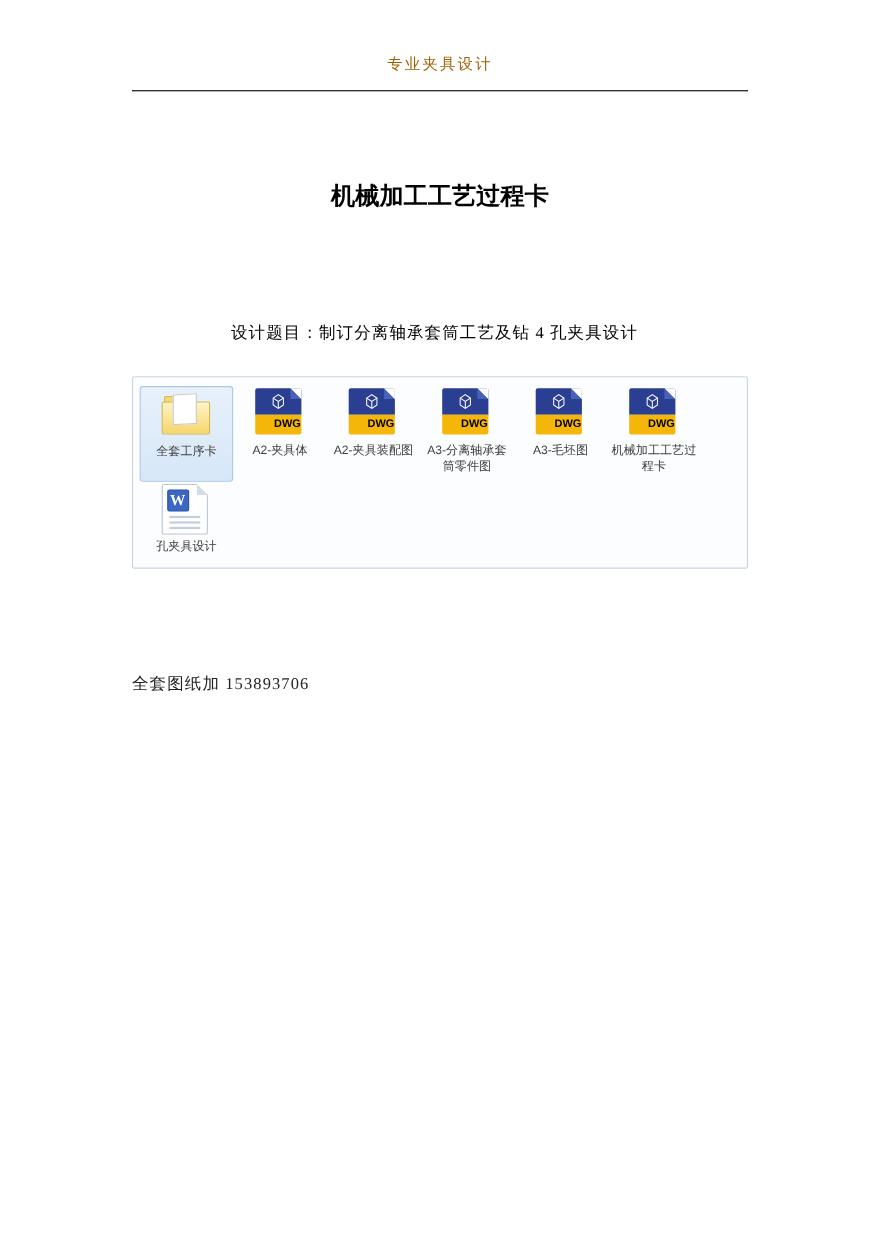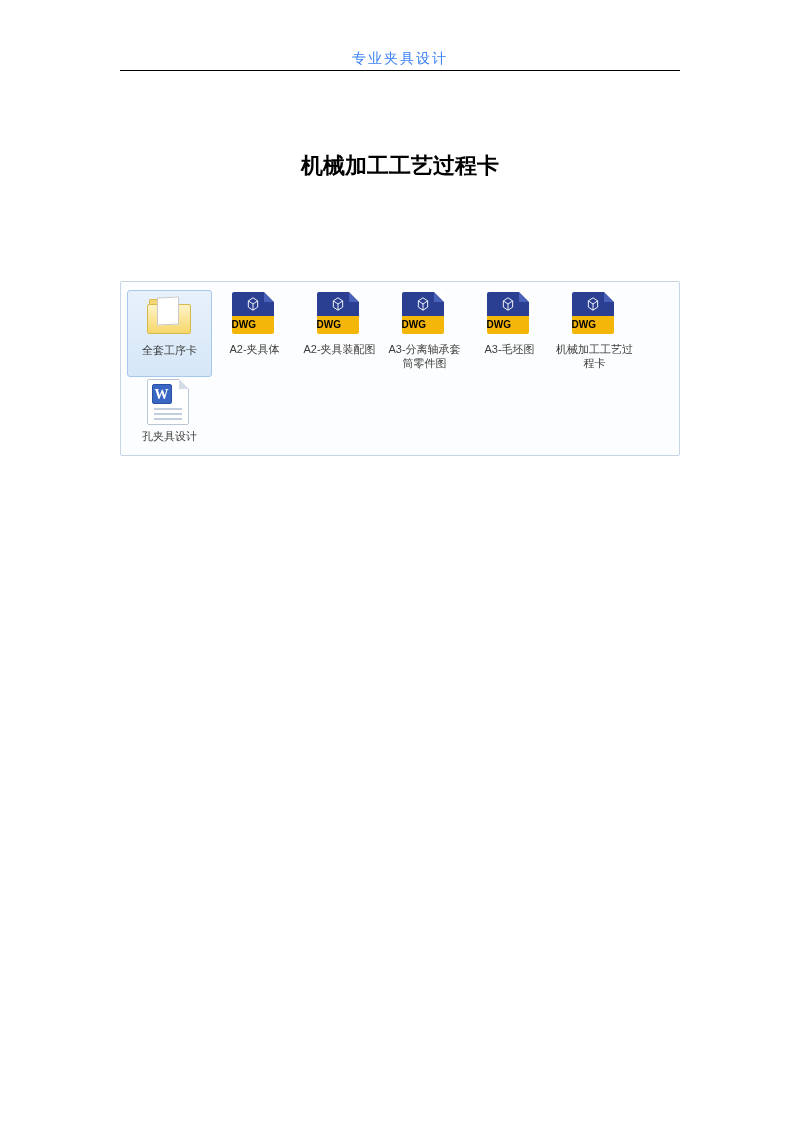--- a/index.html
+++ b/index.html
@@ -11,23 +11,23 @@
     color: #000;
     position: relative;
   }
   .page {
     padding: 50px 120px 0 120px;
   }
   .header-line {
     text-align: center;
     font-size: 14px;
     letter-spacing: 2px;
-    color: #3b82f6;
+    color: #a16207;
     border-bottom: 1px solid #000;
-    padding-bottom: 2px;
+    padding-bottom: 14px;
     margin-bottom: 80px;
   }
   .title {
     text-align: center;
     font-family: "SimHei", "黑体", sans-serif;
     font-weight: bold;
     font-size: 22px;
     margin-bottom: 100px;
   }
   .subtitle {
@@ -142,21 +142,21 @@
     position: absolute;
     bottom: 0; left: 0;
     width: 42px; height: 18px;
     background: #f5b60a;
     border-radius: 0 0 2px 2px;
     color: #000;
     font-family: Arial, sans-serif;
     font-weight: bold;
     font-size: 10px;
     line-height: 18px;
-    text-align: left;
+    text-align: right;
   }
   .icon-word {
     width: 42px; height: 46px;
     position: relative;
     background: #fff;
     border: 1px solid #b9c6d4;
     border-radius: 2px;
   }
   .icon-word::before {
     content: "";
@@ -203,20 +203,21 @@
 </style>
 </head>
 <body>
 
 <div class="page">
 
   <div class="header-line">专业夹具设计</div>
 
   <div class="title">机械加工工艺过程卡</div>
 
+  <div class="subtitle">设计题目：制订分离轴承套筒工艺及钻 4 孔夹具设计</div>
 
   <div class="explorer-panel">
     <div class="row">
 
       <div class="file-item selected">
         <div class="file-icon">
           <div class="icon-folder">
               <div class="paper"></div>
             </div>
         </div>
@@ -310,14 +311,15 @@
                 <span></span>
                 <span></span>
               </div>
           </div>
         </div>
         <div class="file-label">孔夹具设计</div>
       </div>
     </div>
   </div>
 
+  <div class="contact">全套图纸加 153893706</div>
 
 </div>
 
 </body></html>

